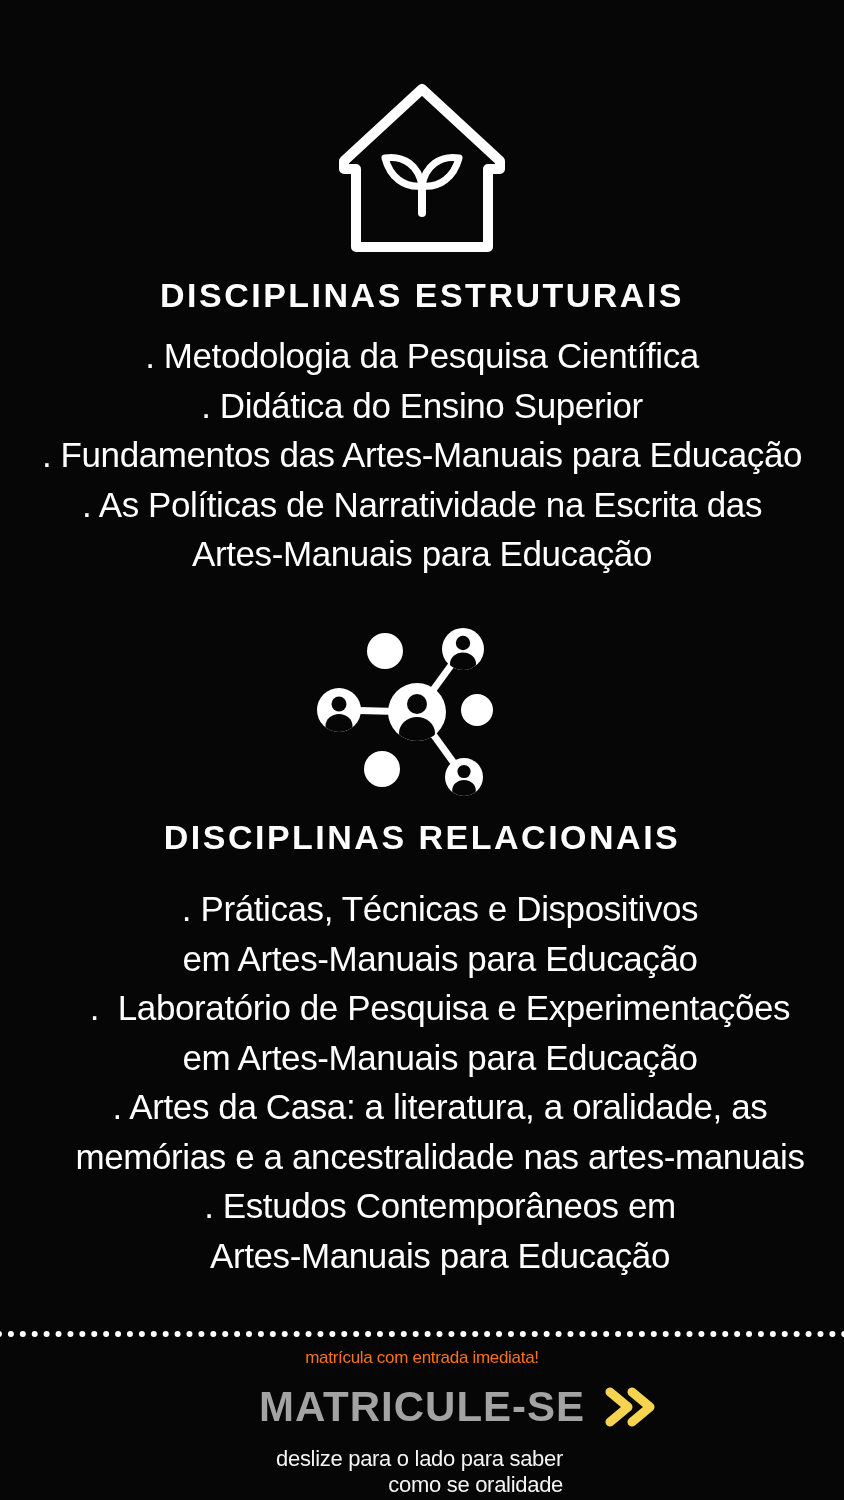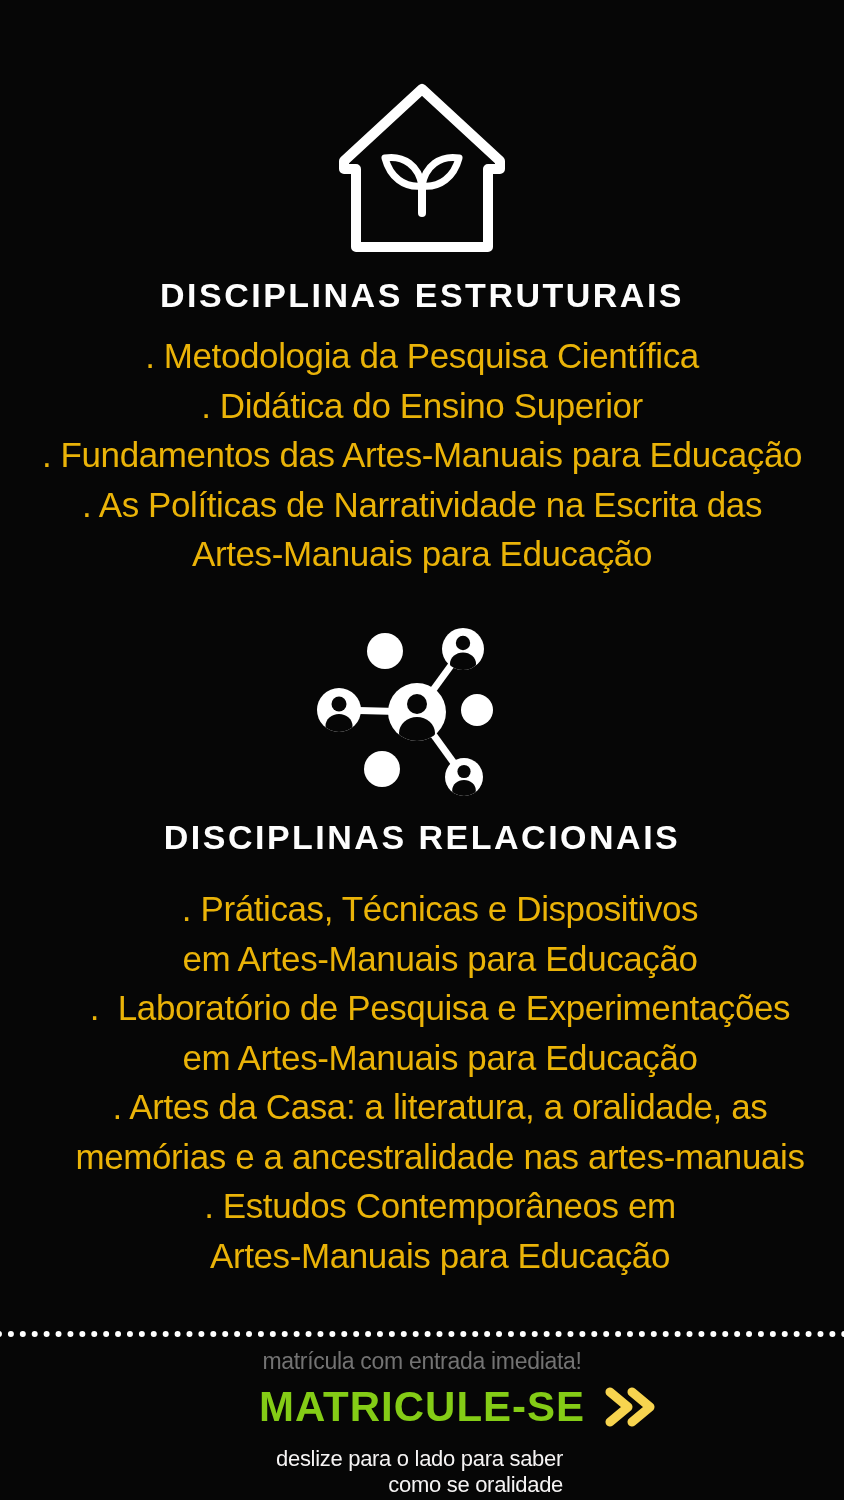--- a/index.html
+++ b/index.html
@@ -19,43 +19,43 @@
     letter-spacing:2.5px;
     color:#fdfdfd;
     white-space:pre;
   }
   .discipline-list {
     position:absolute; left:0; width:100%;
     text-align:center;
     font-size:35px; font-weight:400;
     letter-spacing:-0.4px;
     line-height:49.5px;
-    color:#eab308;
+    color:#ffffff;
   }
   .discipline-list div { white-space:pre; }
   .divider {
     position:absolute; left:-4px; right:-4px; top:1331px;
     border-top:6px dotted #ffffff;
     height:0;
   }
   .note {
     position:absolute; left:0; width:100%; top:1348px;
     text-align:center;
-    font-size:23px; color:#737373;
+    font-size:17px; color:#f97316;
     letter-spacing:-0.3px;
   }
   .cta-row {
     position:absolute; left:0; width:100%; top:1383px;
     display:flex; justify-content:center; align-items:center; gap:20px;
     transform:translateX(36px);
   }
   .cta-text {
     font-size:42px; font-weight:800;
     letter-spacing:1px;
-    color:#84cc16;
+    color:#a3a3a3;
     cursor:pointer;
   }
   .swipe-hint {
     position:absolute; right:281px; top:1446px;
     text-align:right;
     font-size:22px; line-height:26px;
     color:#f5f3f3;
     letter-spacing:-0.3px;
   }
 </style>

